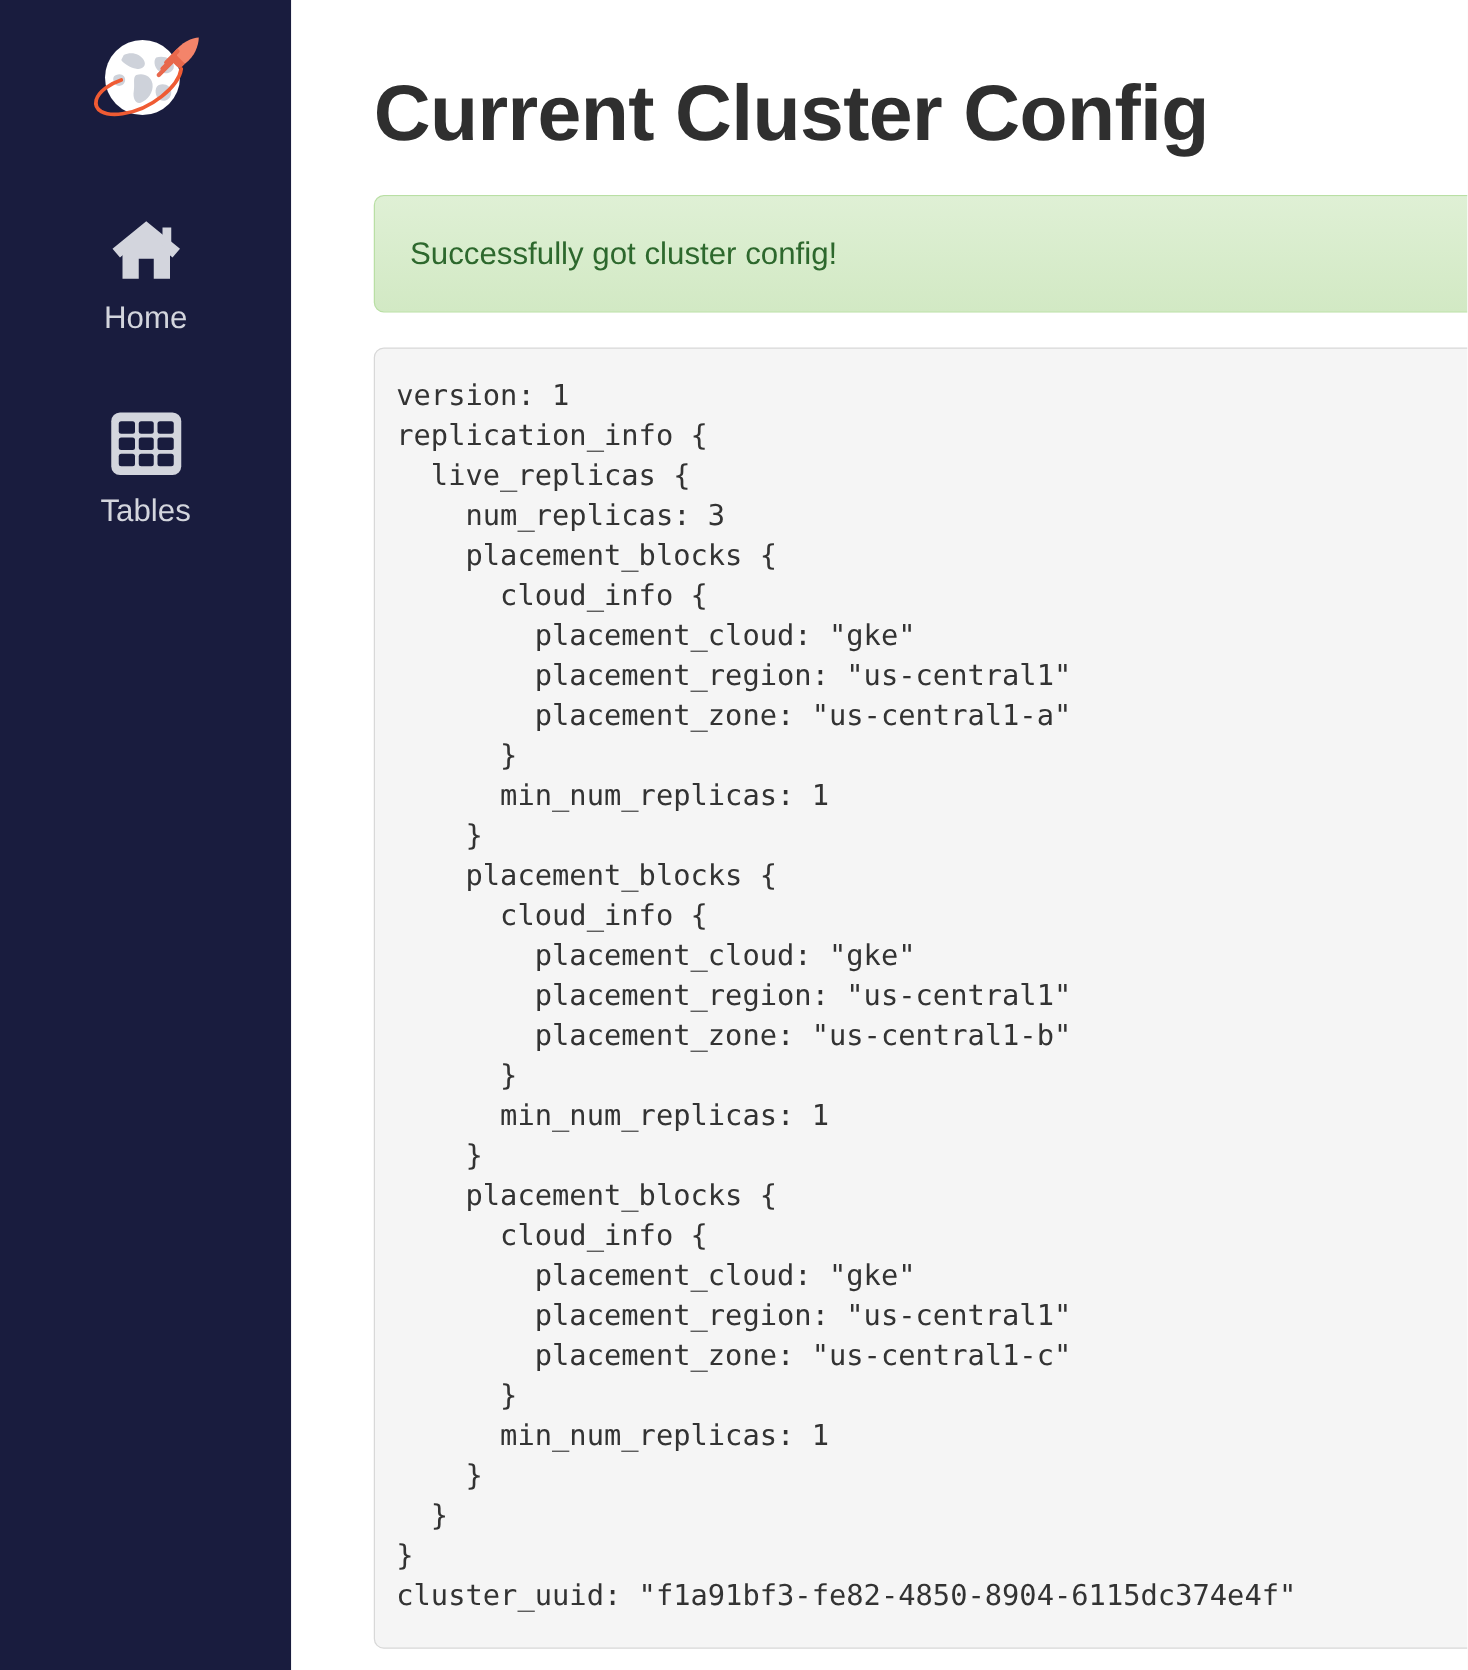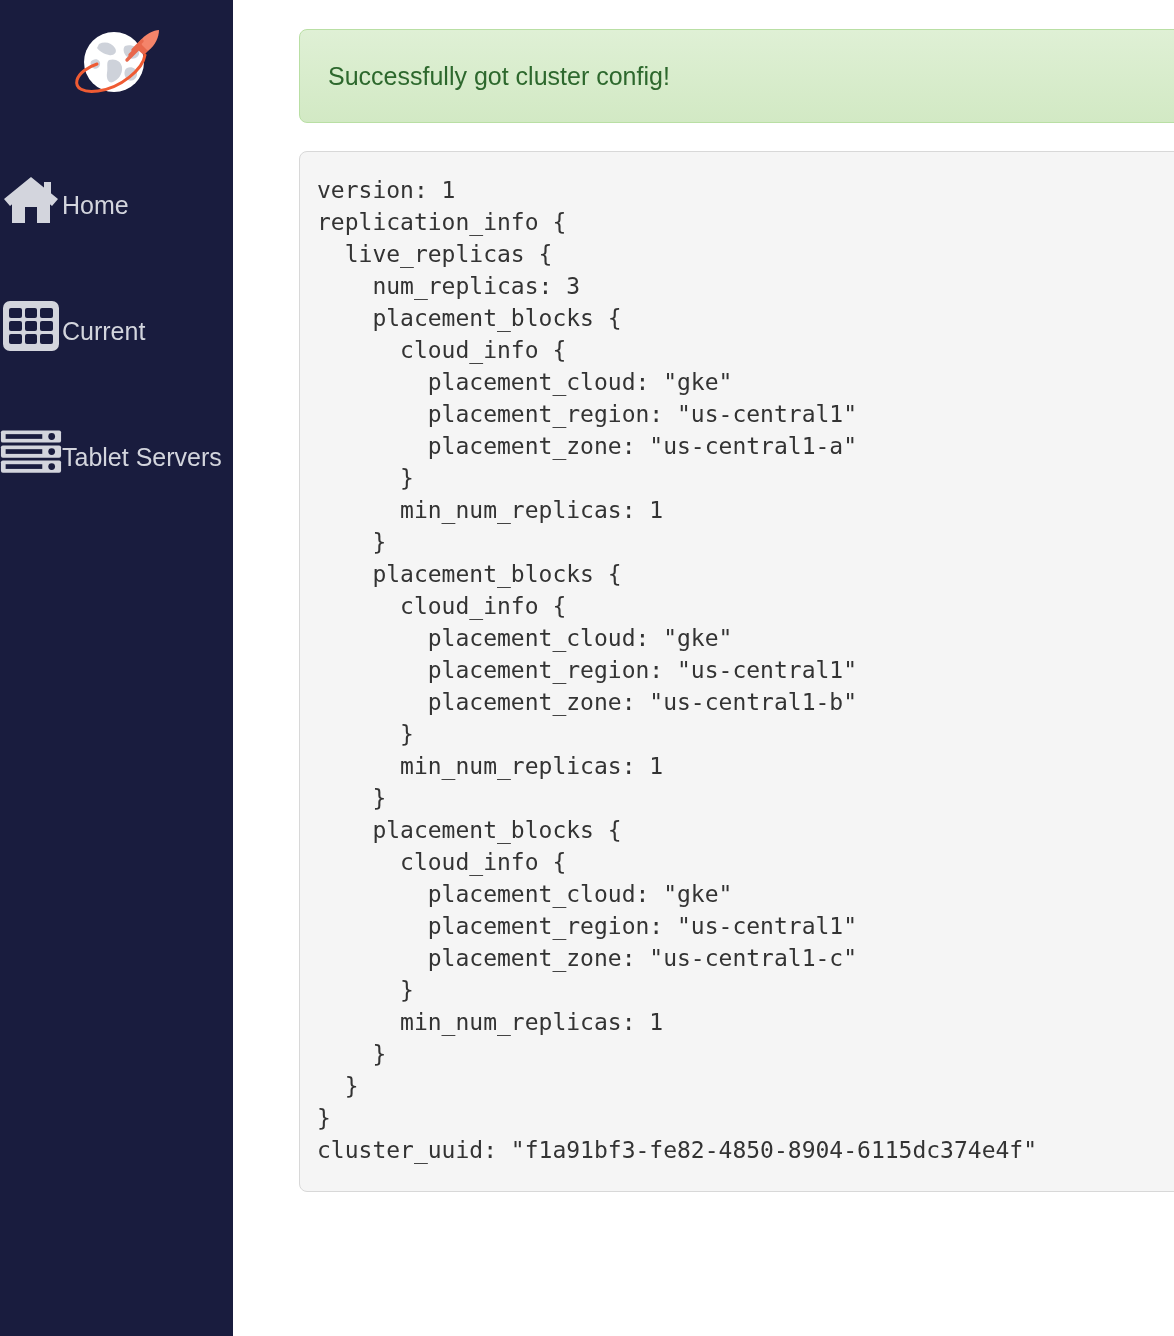--- a/index.html
+++ b/index.html
@@ -36,21 +36,21 @@
   }
   .logo {
     width: 96px;
     height: 90px;
     display: block;
     margin-bottom: 58px;
   }
   .nav-item {
     width: 233px;
     display: flex;
-    flex-direction: row;
+    flex-direction: column;
     align-items: center;
     justify-content: flex-start;
     text-decoration: none;
     margin-bottom: 56px;
     cursor: pointer;
   }
   .nav-icon {
     width: 62px;
     height: 60px;
     display: flex;
@@ -177,45 +177,30 @@
           <rect x="23" y="8" width="12" height="10" rx="2" fill="#191C3E"></rect>
           <rect x="38" y="8" width="13" height="10" rx="2" fill="#191C3E"></rect>
           <rect x="7" y="21" width="13" height="10" rx="2" fill="#191C3E"></rect>
           <rect x="23" y="21" width="12" height="10" rx="2" fill="#191C3E"></rect>
           <rect x="38" y="21" width="13" height="10" rx="2" fill="#191C3E"></rect>
           <rect x="7" y="34" width="13" height="10" rx="2" fill="#191C3E"></rect>
           <rect x="23" y="34" width="12" height="10" rx="2" fill="#191C3E"></rect>
           <rect x="38" y="34" width="13" height="10" rx="2" fill="#191C3E"></rect>
         </svg>
       </span>
-      <span class="nav-label">Current</span>
+      <span class="nav-label">Tables</span>
     </a>
 
-    <a class="nav-item">
-      <span class="nav-icon">
-        <svg viewBox="0 0 66 48" width="66" height="48" aria-hidden="true">
-          <rect x="1" y="1" width="64" height="13" rx="2" fill="#d3d5dd"></rect>
-          <rect x="1" y="17" width="64" height="13" rx="2" fill="#d3d5dd"></rect>
-          <rect x="1" y="33" width="64" height="13" rx="2" fill="#d3d5dd"></rect>
-          <rect x="6" y="5" width="39" height="5" fill="#191C3E"></rect>
-          <rect x="6" y="21" width="39" height="5" fill="#191C3E"></rect>
-          <rect x="6" y="37" width="39" height="5" fill="#191C3E"></rect>
-          <circle cx="55" cy="7.5" r="3.6" fill="#191C3E"></circle>
-          <circle cx="55" cy="23.5" r="3.6" fill="#191C3E"></circle>
-          <circle cx="55" cy="39.5" r="3.6" fill="#191C3E"></circle>
-        </svg>
-      </span>
-      <span class="nav-label">Tablet Servers</span>
-    </a>
 
 
   </nav>
 
   <main class="main">
 
+    <h1 class="page-title">Current Cluster Config</h1>
 
     <div class="alert-success">
       <span>Successfully got cluster config!</span>
     </div>
 
     <div class="code-card">
       <pre class="cluster-config">version: 1
 replication_info {
   live_replicas {
     num_replicas: 3

